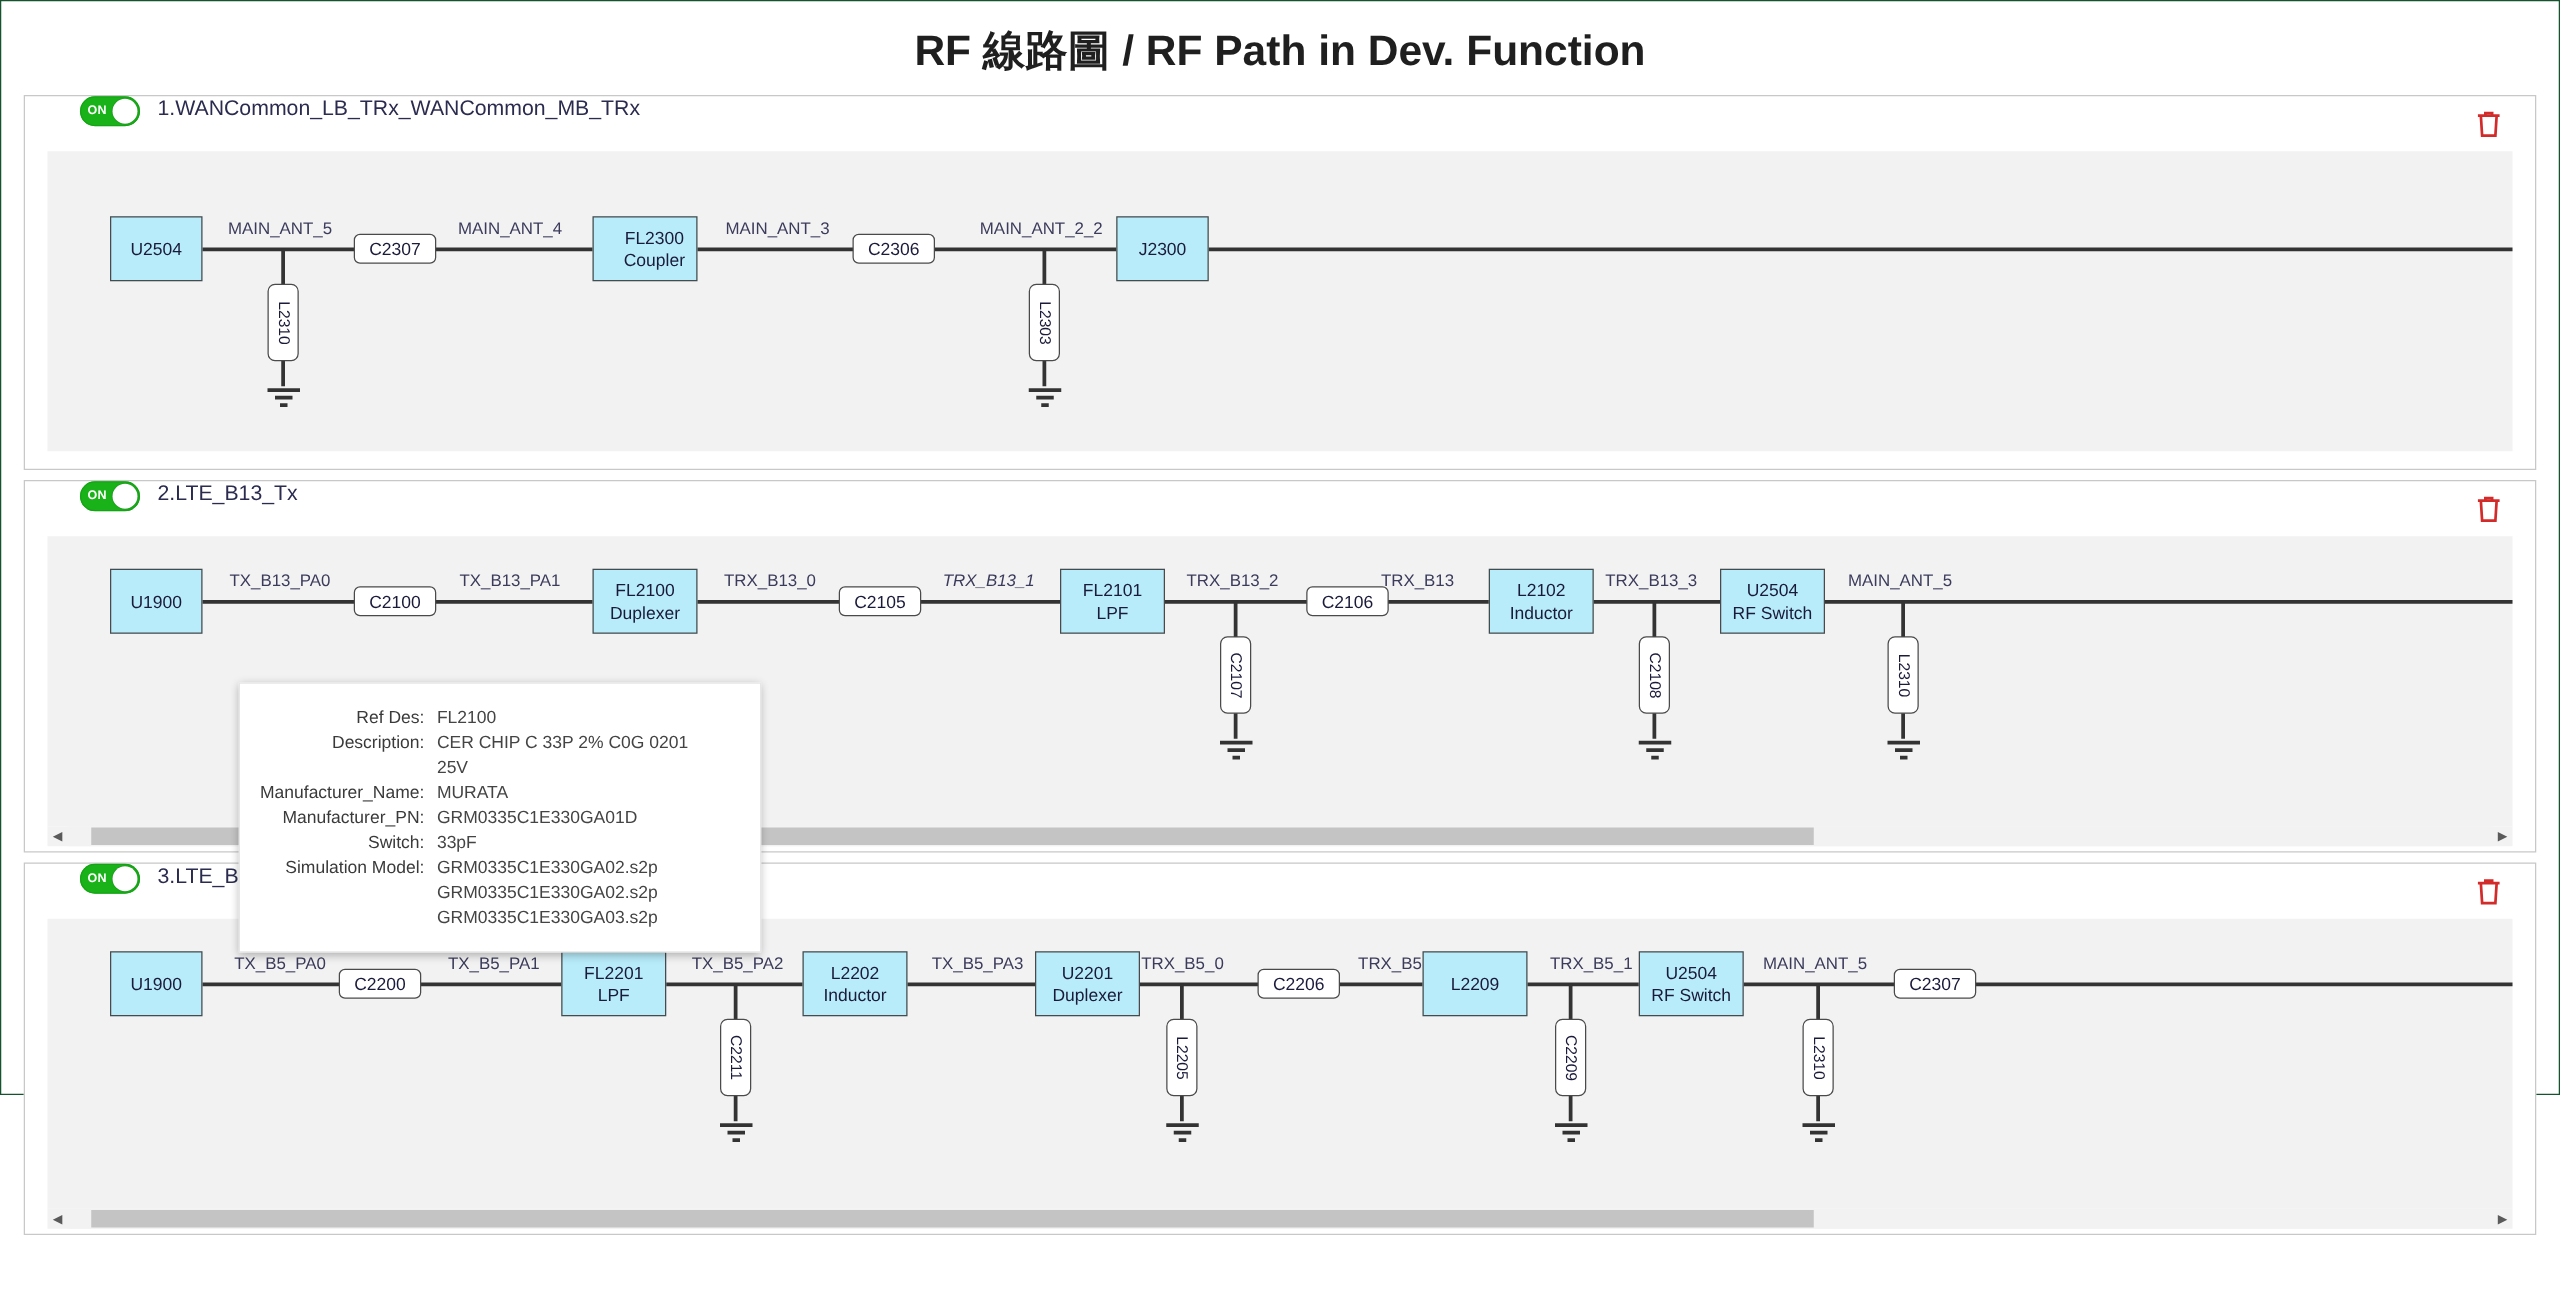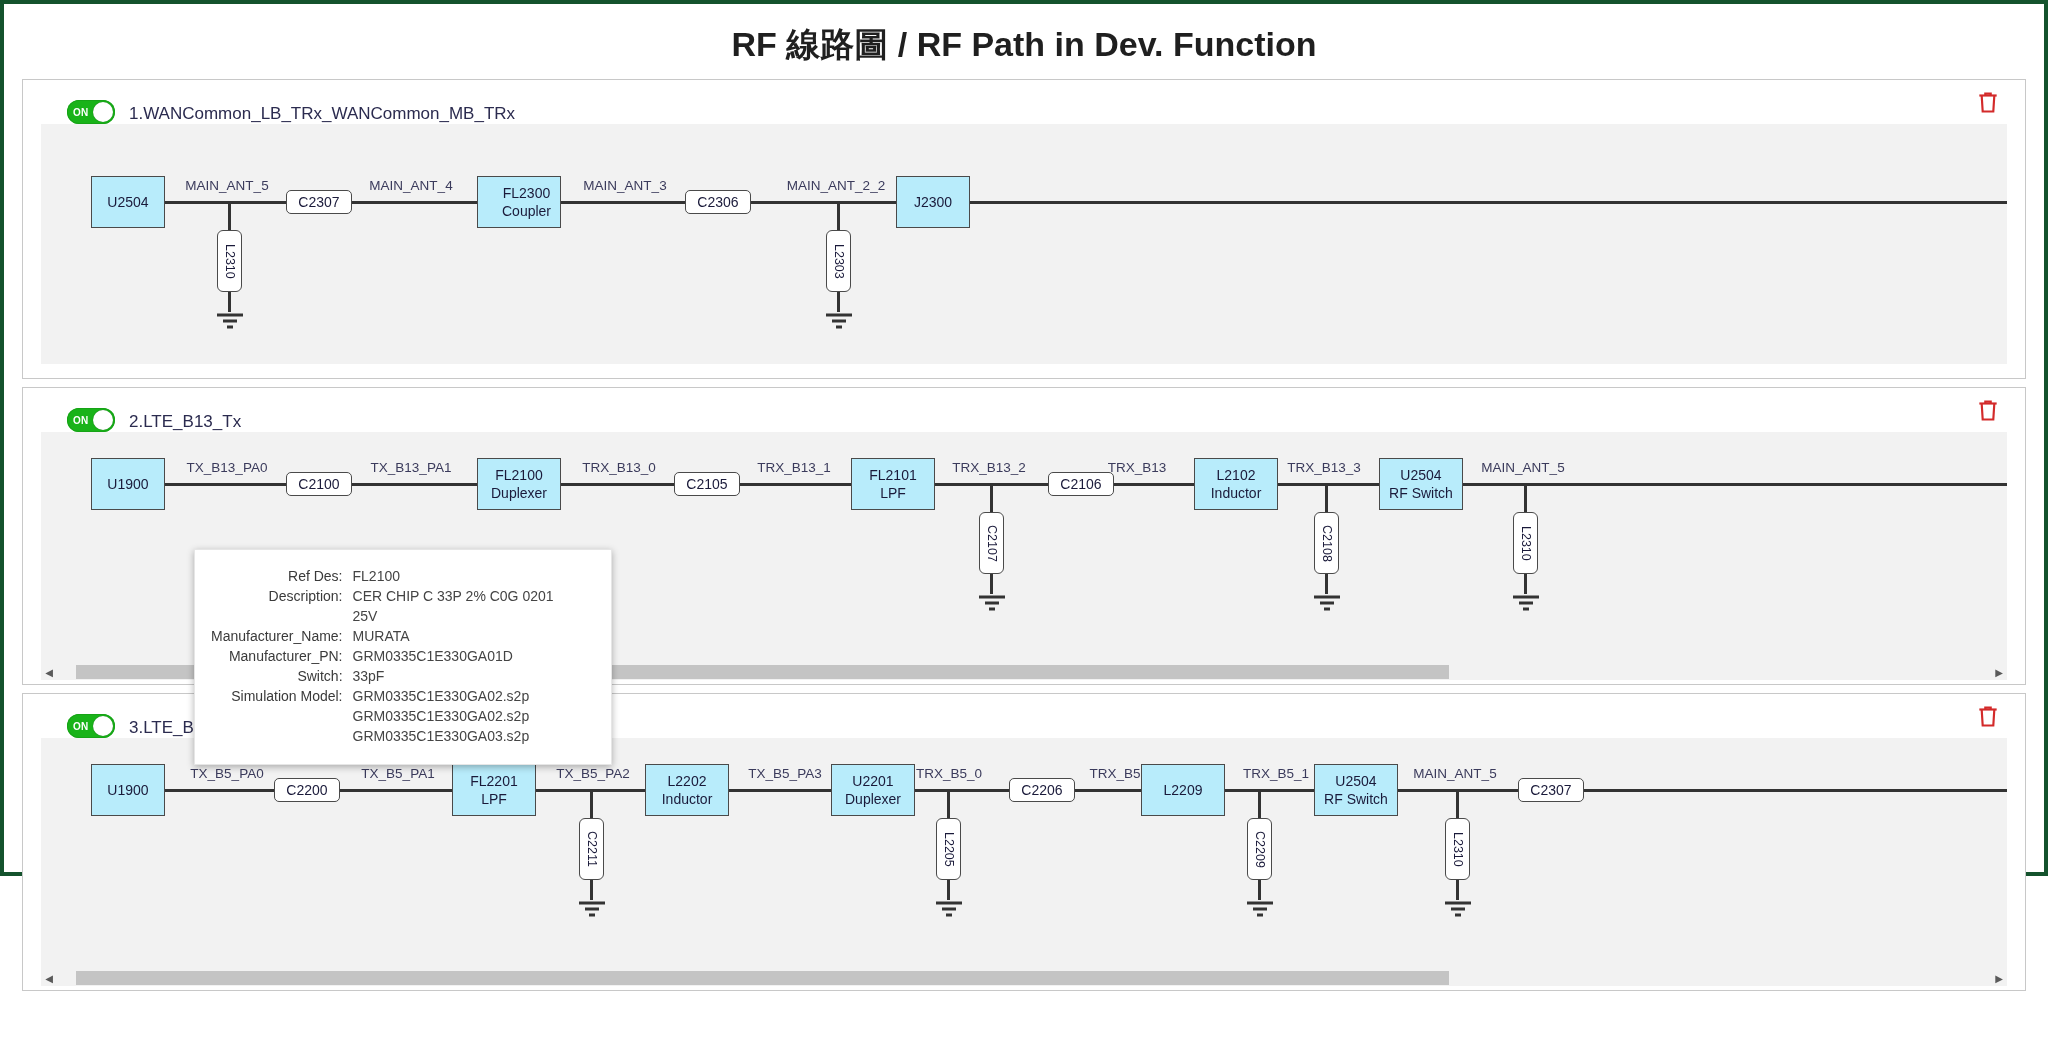--- a/index.html
+++ b/index.html
@@ -7,21 +7,21 @@
     width: 2048px; height: 1040px;
     background: #ffffff;
     font-family: "Liberation Sans", sans-serif;
     overflow: hidden;
   }
   #app {
     position: relative;
     width: 2048px; height: 876px;
     background: #ffffff;
     box-sizing: border-box;
-    border: 4px solid #14532d;
+    border: 1px solid #14532d;
   }
   
   #page-title {
     text-align: center;
     font-size: 34px;
     font-weight: bold;
     color: #1f1f1f;
     letter-spacing: 0px;
     padding-top: 22px;
     padding-bottom: 16px;
@@ -31,21 +31,21 @@
   
   .path-card {
     position: relative;
     margin: 0 18px 8px 18px;
     border: 1px solid #c8c8c8;
     background: #ffffff;
     box-sizing: border-box;
   }
   .card-header {
     display: flex;
-    align-items: flex-end;
+    align-items: flex-start;
     height: 44px;
     padding-left: 44px;
     position: relative;
   }
   .toggle {
     width: 48px; height: 24px;
     border-radius: 12px;
     background: #19b319;
     position: relative;
     flex: 0 0 auto;
@@ -288,21 +288,21 @@
             </div>
             <div class="netlabel" style="left: 370px; top: 28px;">TX_B13_PA1</div>
             <div class="blk" style="left: 436px; width: 84px; height: 52px; top: 26px;">
               <span>FL2100</span>
               <span>Duplexer</span>
             </div>
             <div class="netlabel" style="left: 578px; top: 28px;">TRX_B13_0</div>
             <div class="blk series" style="left: 633px; width: 66px; height: 24px; top: 40px;">
               <span>C2105</span>
             </div>
-            <div class="netlabel" style="left: 753px; top: 28px;">TRX_B13_1</div>
+            <div class="netlabel" style="left: 753px; top: 28px; font-style: italic;">TRX_B13_1</div>
             <div class="blk" style="left: 810px; width: 84px; height: 52px; top: 26px;">
               <span>FL2101</span>
               <span>LPF</span>
             </div>
             <div class="netlabel" style="left: 948px; top: 28px;">TRX_B13_2</div>
             <div class="blk series" style="left: 1007px; width: 66px; height: 24px; top: 40px;">
               <span>C2106</span>
             </div>
             <div class="netlabel" style="left: 1096px; top: 28px;">TRX_B13</div>
             <div class="blk" style="left: 1153px; width: 84px; height: 52px; top: 26px;">

